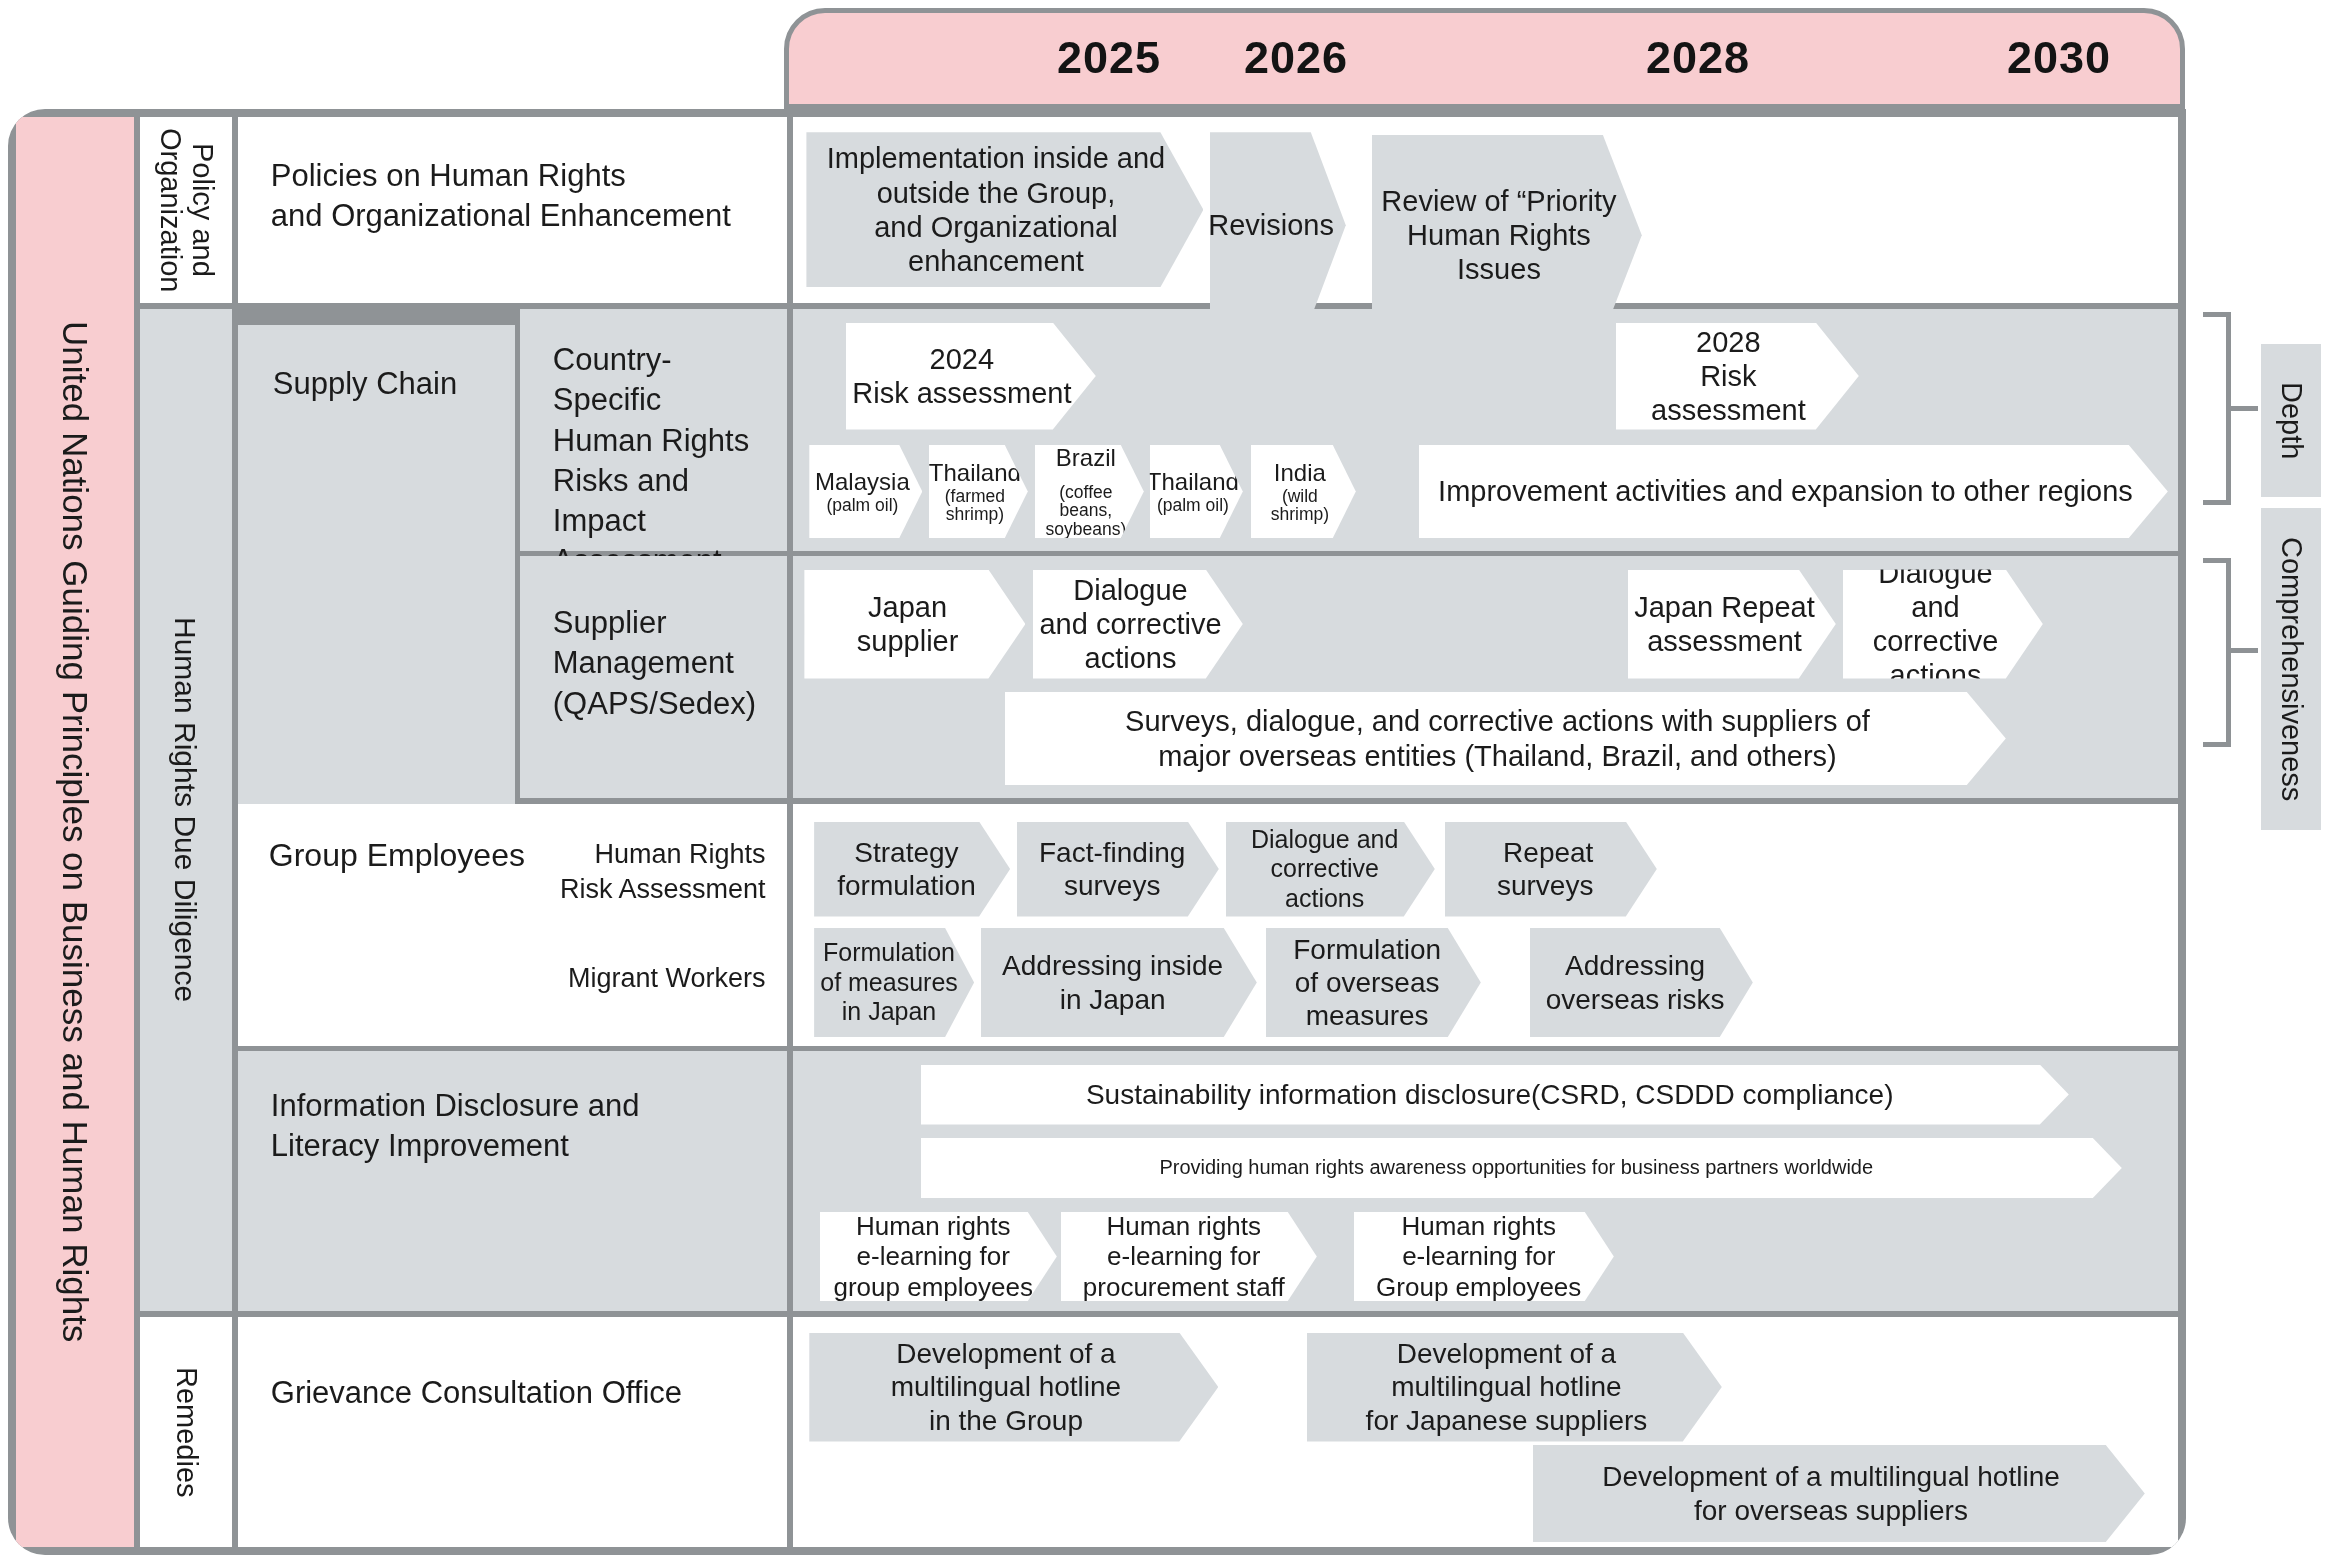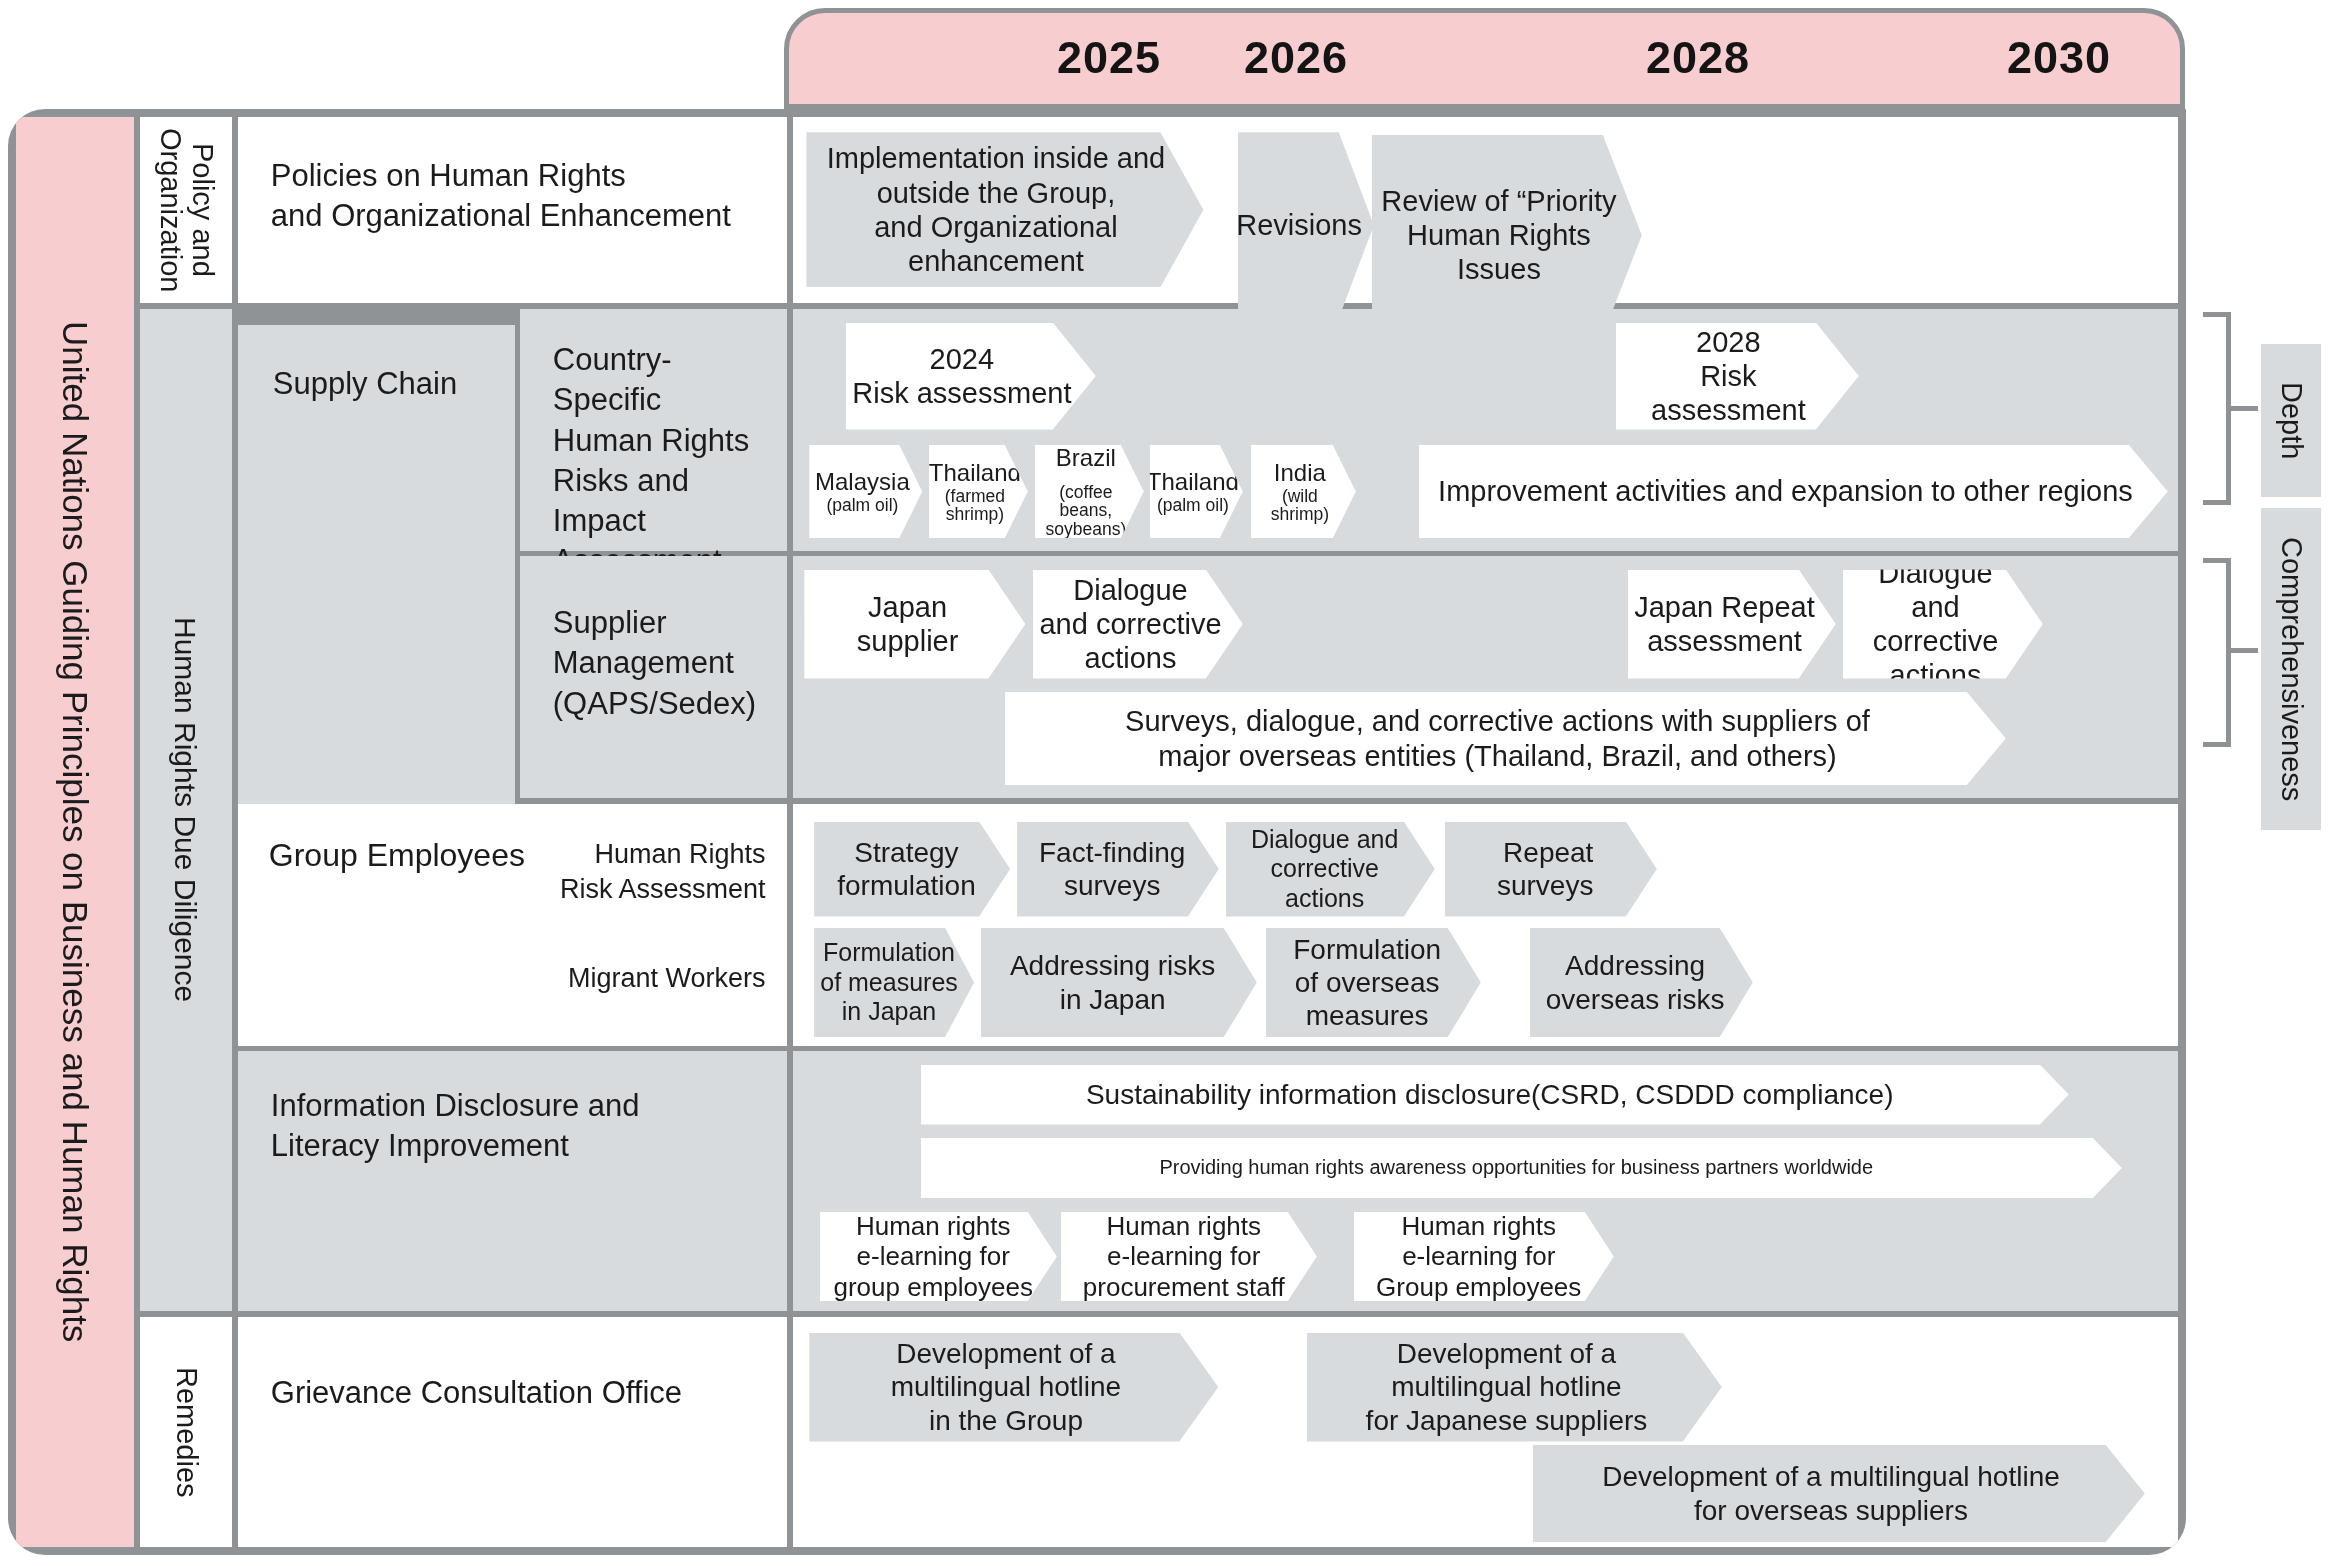--- a/index.html
+++ b/index.html
@@ -121,21 +121,21 @@
 
     <div class="cell bg-white" style="left:230px;top:1208px;width:549px;height:230px;padding:56px 15.5px 0 33px;">
       <div class="rowlabel" data-bind="row_labels.grievance">Grievance Consultation Office</div>
     </div>
 
     <div class="cell bg-white" style="left:785px;top:7.8px;width:1385px;height:186px;">
       <div class="arw gray" style="left:13.6px;top:15.5px;width:397px;height:155px;--t:43px;" data-bind="timeline.policy.arrows.0">Implementation inside and
 outside the Group,
 and Organizational
 enhancement</div>
-      <div class="arw gray" style="left:417px;top:15.5px;width:136px;height:186px;margin-left:28px;--t:35px;" data-bind="timeline.policy.arrows.1">Revisions</div>
+      <div class="arw gray" style="left:417px;top:15.5px;width:136px;height:186px;--t:35px;" data-bind="timeline.policy.arrows.1">Revisions</div>
       <div class="arw gray" style="left:579px;top:18px;width:270px;height:201px;--t:39px;" data-bind="timeline.policy.arrows.2">Review of “Priority
 Human Rights Issues</div>
     </div>
 
     <div class="cell bg-gray" style="left:785px;top:200px;width:1385px;height:242px;">
       <div class="arw white" style="left:53px;top:13.6px;width:250px;height:107px;--t:43px;" data-bind="timeline.country_specific.risk_2024">2024
 Risk assessment</div>
       <div class="arw white" style="left:823px;top:13.6px;width:243px;height:107px;--t:43px;" data-bind="timeline.country_specific.risk_2028">2028
 Risk assessment</div>
 
@@ -186,21 +186,21 @@
       <div class="arw gray" style="left:224px;top:17.5px;width:202px;height:95px;--t:31px;font-size:28px;" data-bind="timeline.group_employees.risk_assessment.1">Fact-finding
 surveys</div>
       <div class="arw gray" style="left:433px;top:17.5px;width:209px;height:95px;--t:31px;font-size:25px;" data-bind="timeline.group_employees.risk_assessment.2">Dialogue and
 corrective actions</div>
       <div class="arw gray" style="left:652px;top:17.5px;width:212px;height:95px;--t:31px;font-size:28px;text-align:right;" data-bind="timeline.group_employees.risk_assessment.3">Repeat
 surveys</div>
 
       <div class="arw gray" style="left:21.3px;top:124px;width:160px;height:109px;--t:29px;font-size:25px;" data-bind="timeline.group_employees.migrant_workers.0">Formulation
 of measures
 in Japan</div>
-      <div class="arw gray" style="left:188px;top:124px;width:276px;height:109px;--t:33px;font-size:28px;" data-bind="timeline.group_employees.migrant_workers.1">Addressing risks
+      <div class="arw gray" style="left:188px;top:124px;width:276px;height:109px;--t:33px;font-size:28px;" data-bind="timeline.group_employees.migrant_workers.1">Addressing inside
 in Japan</div>
       <div class="arw gray" style="left:473px;top:124px;width:215px;height:109px;--t:33px;font-size:28px;" data-bind="timeline.group_employees.migrant_workers.2">Formulation
 of overseas
 measures</div>
       <div class="arw gray" style="left:737px;top:124px;width:223px;height:109px;--t:33px;font-size:28px;" data-bind="timeline.group_employees.migrant_workers.3">Addressing
 overseas risks</div>
     </div>
 
     <div class="cell bg-gray" style="left:785px;top:942px;width:1385px;height:260px;">
       <div class="arw white" style="left:128px;top:13.6px;width:1148px;height:60px;--t:29px;font-size:28px;" data-bind="timeline.info_disclosure.long_arrows.0">Sustainability information disclosure(CSRD, CSDDD compliance)</div>

